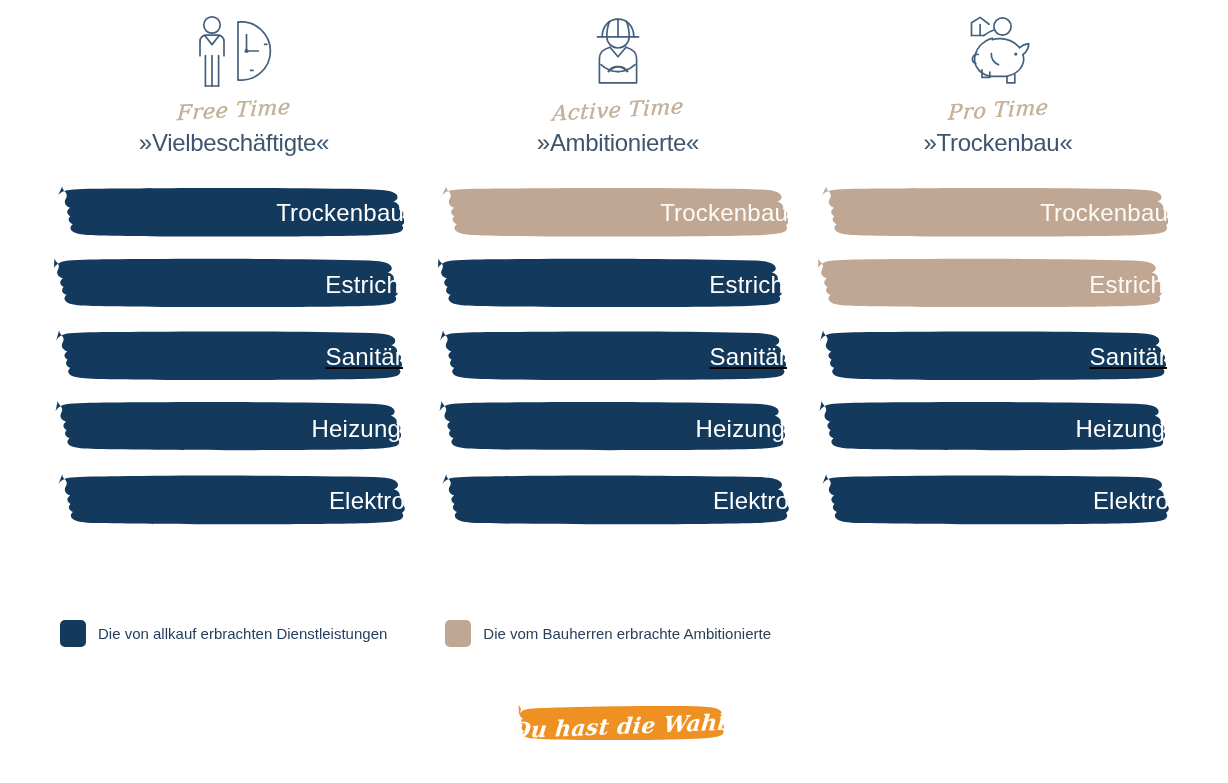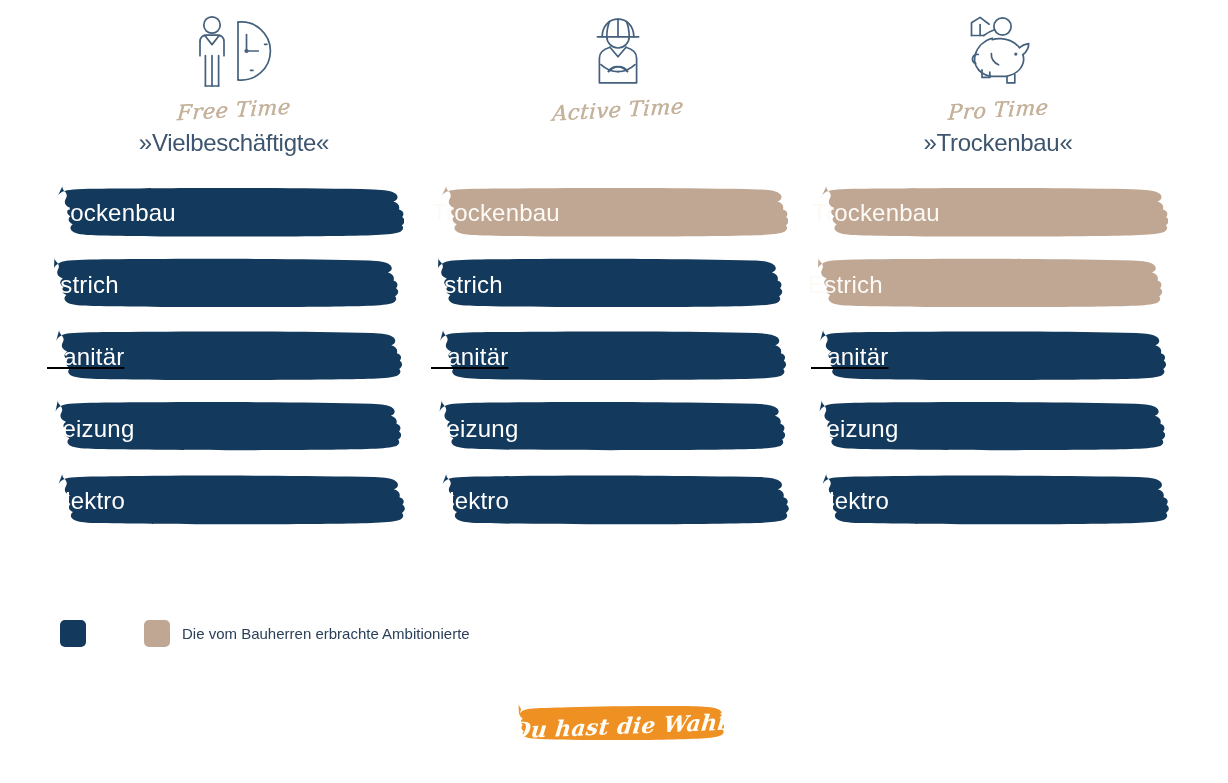--- a/index.html
+++ b/index.html
@@ -82,21 +82,21 @@
   .bars {
     position: relative;
   }
   .bar {
     position: relative;
     width: 356px;
     height: 62px;
     margin-bottom: 10px;
     display: flex;
     align-items: center;
-    justify-content: flex-start;
+    justify-content: flex-end;
   }
   .bar svg.brush {
     position: absolute;
     left: 0;
     top: 0;
     width: 356px;
     height: 62px;
   }
   .bar-label {
     position: relative;
@@ -261,20 +261,21 @@
             <path d="M24.8 22.8a11.2 11.2 0 0 0 22.4 0"></path>
             <path d="M28 33.2c-5.8 1.6-10.6 5.4-10.6 11v24.6h37.2V44.2c0-5.6-4.8-9.4-10.6-11"></path>
             <path d="M28 33.2 36 42.8l8-9.6"></path>
             <path d="M19 50.6c4.6 4.2 11 7.1 17 7.1"></path>
             <path d="M53 50.6c-4.6 4.2-11 7.1-17 7.1"></path>
             <path d="M26.4 57.2c2.6-3.4 7.3-5.2 11.6-4.2 3.2 0.7 5.4 2.6 7.4 4.6"></path>
             <path d="M45.6 57.2c-2.6-3.4-7.3-5.2-11.6-4.2-3.2 0.7-5.4 2.6-7.4 4.6"></path>
           </svg>
         </div>
         <div class="script-label">Active Time</div>
+        <div class="col-title">»Ambitionierte«</div>
       </div>
 
       <div class="bars">
 
         <div class="bar tan b0">
           <svg class="brush" viewBox="0 0 356 62" preserveAspectRatio="none" aria-hidden="true">
             <path fill="#bfa794" d="M8.5 16.5c1.5-5.5 6.5-7.8 13-8.6 9-1.1 27-1.2 47-1.4 36-0.4 96-0.8 143-0.5 40 0.2 83 0.6 114 1.4 11 0.3 19 1.3 22.5 4.6 2.8 2.7 1.7 6.4-2.6 7.6 4.8 1.4 6.6 4.2 5.6 7.9 4.4 1.3 5.6 4.4 3.2 7.6 3.1 2.1 3.3 5.6-0.4 8.2 2.6 2.6 1.3 5.8-3.4 7.3-5 1.6-14.5 2.3-27 2.7-30 1-85 1.3-139 1.3-48 0-100-0.3-133-1.2-12.5-0.3-21-1-25.5-3.2-4-2-4.6-5.3-1.2-7.9-4.3-1.9-5.4-5.2-2.4-8.1-3.9-2.3-4.2-5.9-0.3-8.4-5.2-1.9-6.4-5.5-4.1-9.3 2-3.3 0.2-5.5-1.5-7.4-1.3-1.5-2.4-3.2-1.9-5.1z"></path>
           </svg>
           <span class="bar-label">Trockenbau</span>
         </div>
@@ -372,20 +373,21 @@
         </div>
 
       </div>
     </div>
 
   </div>
 
   <div class="legend">
     <div class="legend-item first">
       <div class="swatch" style="background:#13395c"></div>
+      <div class="legend-text">Die von allkauf erbrachten Dienstleistungen</div>
     </div>
     <div class="legend-item second">
       <div class="swatch" style="background:#bfa794"></div>
       <div class="legend-text">Die vom Bauherren erbrachte Ambitionierte</div>
     </div>
   </div>
 
   <div class="badge">
     <svg class="badge-bg" viewBox="0 0 212 48" preserveAspectRatio="none" aria-hidden="true">
       <path fill="#ef9022" d="M6 13.5c1.5-4.6 5.4-6.1 11-6.7 7.4-0.8 22-1.2 38-1.6 30-0.7 74-1.3 110-1.1 13 0.1 25 0.4 32 1.2 6 0.7 10 2.1 11.5 4.6 1.3 2.2 0.3 4.5-2.1 5.6 3.1 1.3 3.9 3.6 2.6 5.9 2.6 1.4 2.8 4 0.5 6 1.9 1.9 1.4 4.4-1.4 5.9-3 1.6-8.6 2.4-16.2 2.9-18.5 1.2-52 1.8-85 1.9-29 0.1-60-0.2-80-1-7.4-0.3-12.6-0.9-15.3-2.5-2.4-1.4-2.7-3.6-0.6-5.5-2.8-1.6-3.4-4.2-1.1-6.3-2.5-1.8-2.6-4.5-0.1-6.4-3.1-1.6-3.8-4.4-2.3-7.1 1.2-2.1 0.1-3.6-0.9-4.9-0.8-1.1-1.5-2.3-1.1-3.6z"></path>

